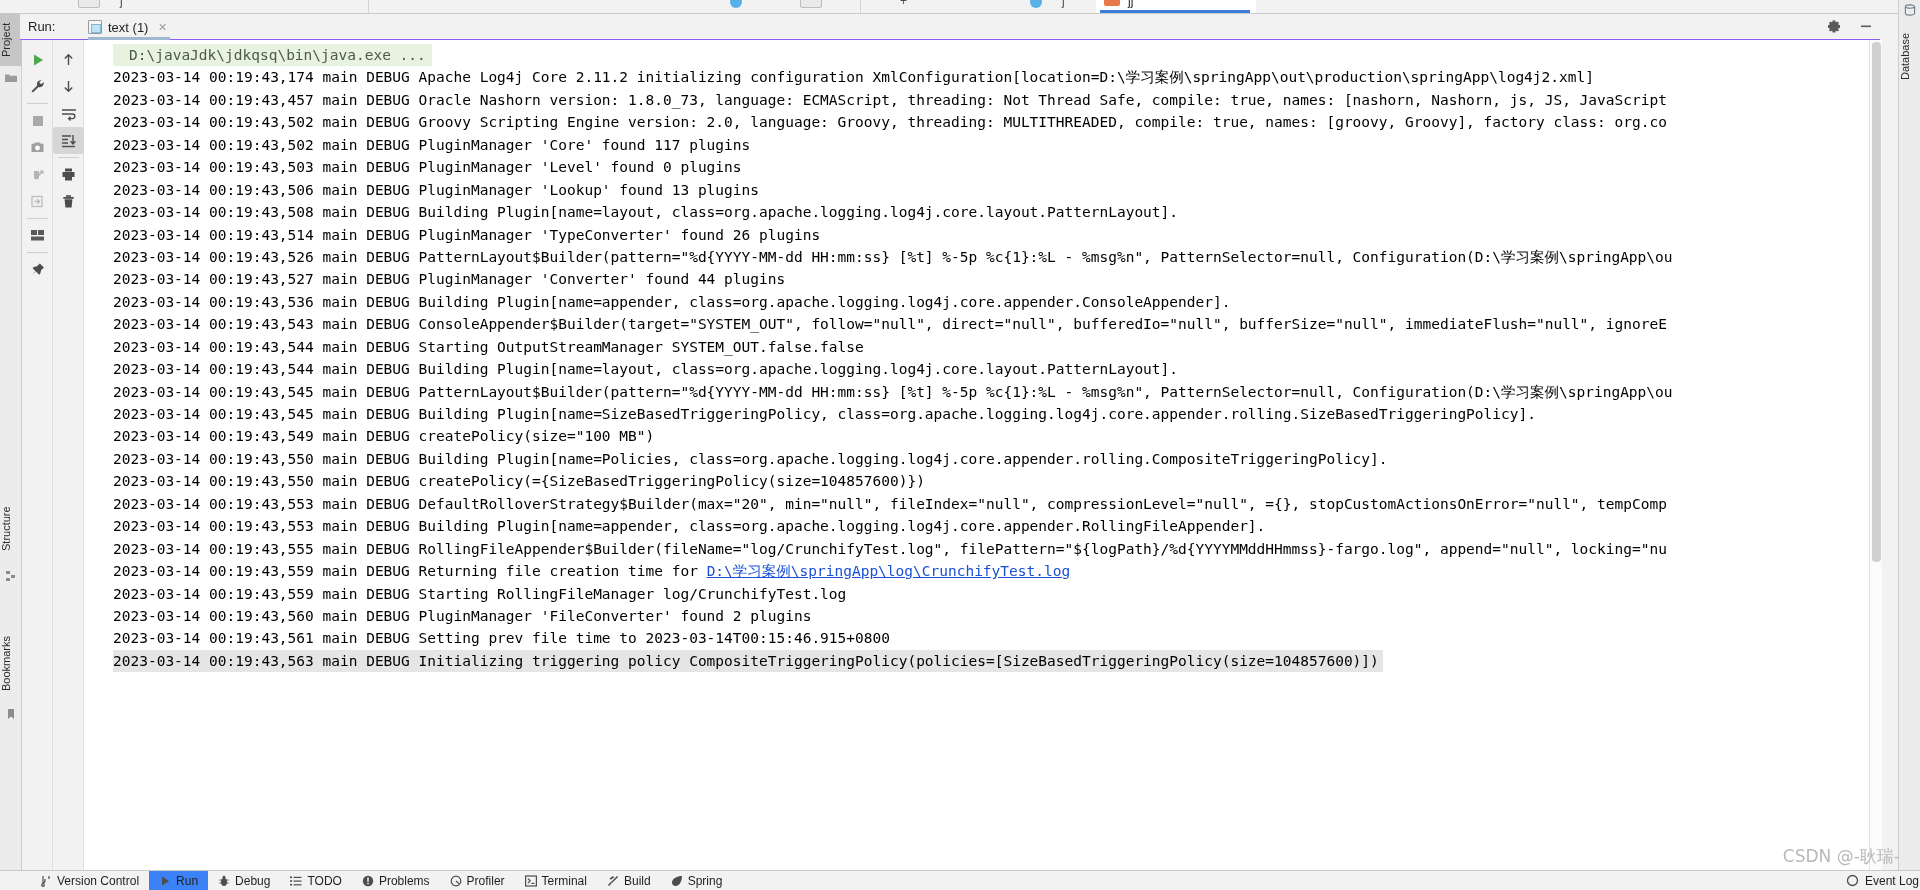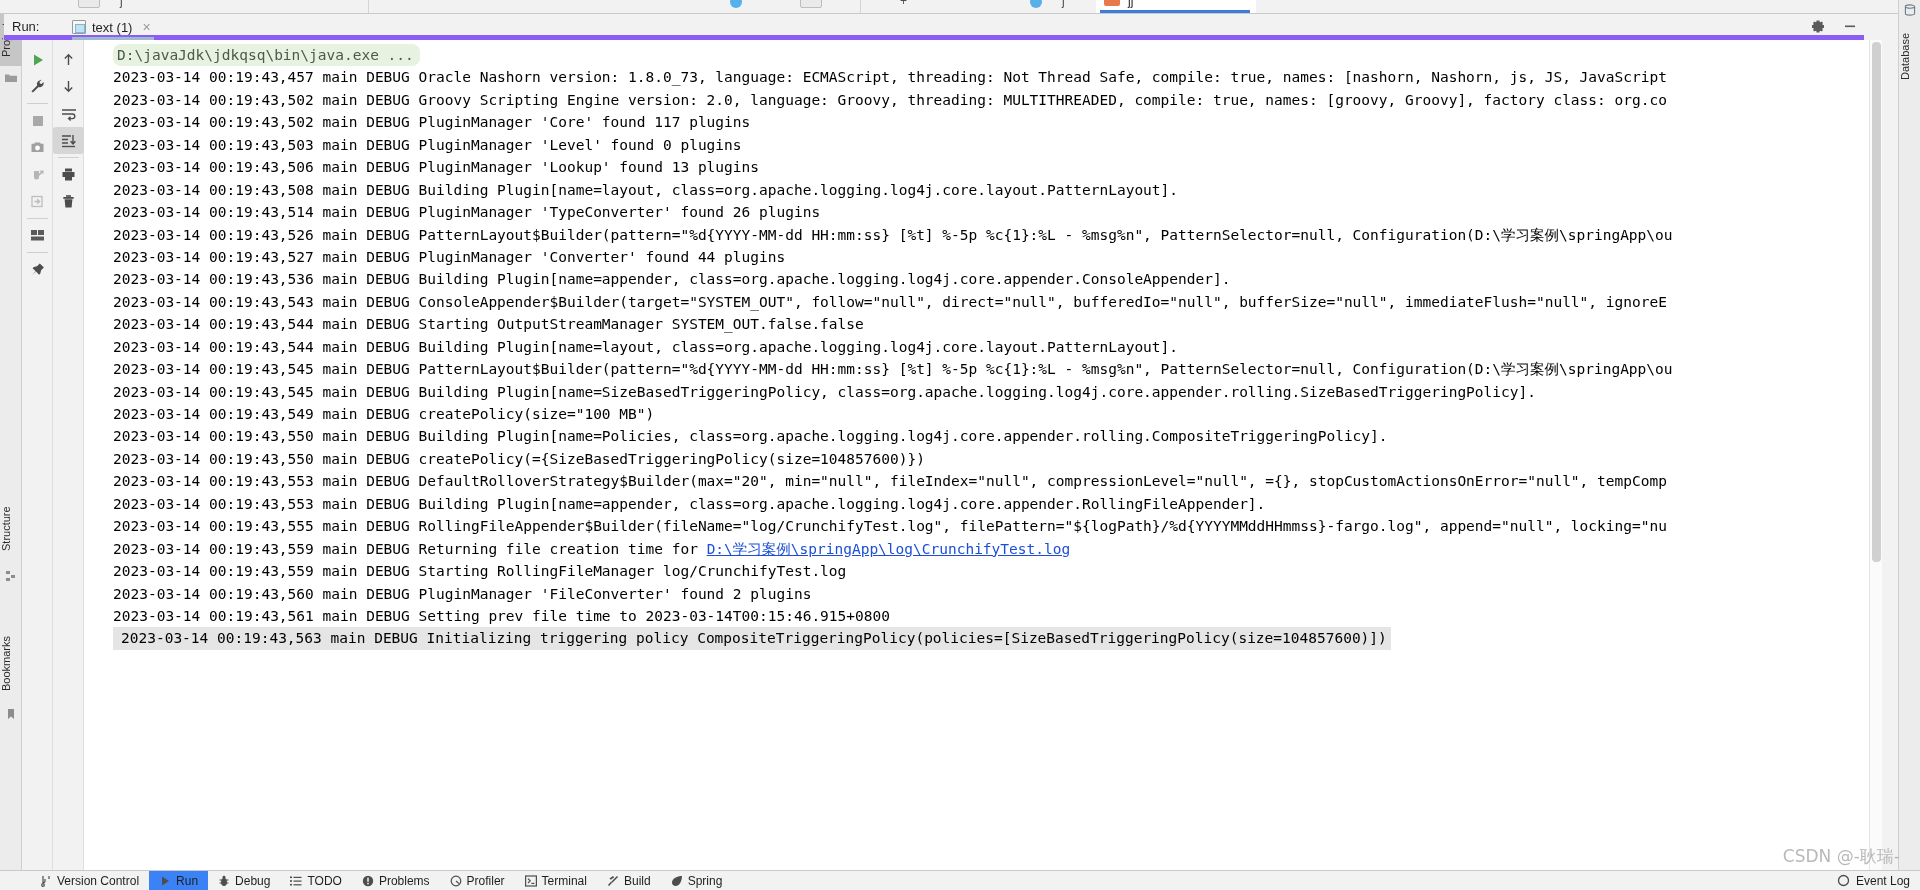--- a/index.html
+++ b/index.html
@@ -64,23 +64,23 @@
     padding: 4px 0;
     white-space: nowrap;
   }
   .rail-tab.selected { background: #c6c6c6; }
   .rail-icon {
     position: absolute; left: 5px; width: 12px; height: 12px;
   }
 
   
   .run-header {
-    position: absolute; left: 4px; top: 14px; width: 1860px; height: 26px;
+    position: absolute; left: 20px; top: 14px; width: 1860px; height: 26px;
     background: #f2f2f2;
-    border-bottom: 5px solid #8b5cf6;
+    border-bottom: 1px solid #8b5cf6;
   }
   .run-label {
     position: absolute; left: 8px; top: 5px;
     font-size: 13px; color: #1f1f1f;
   }
   .run-tab {
     position: absolute; left: 62px; top: 0px; height: 26px;
     display: flex; align-items: center; gap: 6px;
     padding: 0 6px;
   }
@@ -167,21 +167,21 @@
     display: flex; align-items: center;
   }
   .sb-item {
     display: flex; align-items: center; gap: 5px;
     padding: 0 10px; height: 20px;
     font-size: 12px; color: #1f1f1f;
     white-space: nowrap;
   }
   .sb-item.selected { background: #3b82f6; }
   .sb-spacer { flex: 1 1 auto; }
-  .sb-right { display: flex; align-items: center; gap: 6px; padding-right: 10px; }
+  .sb-right { display: flex; align-items: center; gap: 6px; padding-right: 1px; }
 
   
   .watermark {
     position: absolute; right: 20px; bottom: 22px;
     font-size: 17px; color: #b9b9b9;
     font-family: "DejaVu Sans", sans-serif;
   }
 
   svg { display: block; }
 </style>
@@ -351,23 +351,24 @@
         <svg width="15" height="15" viewBox="0 0 15 15">
           <rect x="5" y="1.2" width="5" height="1.6" fill="#4d4d4d"></rect>
           <rect x="2.3" y="3" width="10.4" height="1.8" fill="#4d4d4d"></rect>
           <path d="M3.6 5.2h7.8l-.8 8.2H4.4z" fill="#4d4d4d"></path>
         </svg>
       </div>
     </div>
 
     <div class="console">
       <div class="cmdrow">
-        <span class="line cmd" style="padding-left:4px;border-radius:8px;">D:\javaJdk\jdkqsq\bin\java.exe ...</span>
+        <span class="line cmd" style="padding-left:16px;">D:\javaJdk\jdkqsq\bin\java.exe ...</span>
       </div>
       <div id="log-lines">
+          <div class="line">2023-03-14 00:19:43,174 main DEBUG Apache Log4j Core 2.11.2 initializing configuration XmlConfiguration[location=D:\学习案例\springApp\out\production\springApp\log4j2.xml]</div>
           <div class="line">2023-03-14 00:19:43,457 main DEBUG Oracle Nashorn version: 1.8.0_73, language: ECMAScript, threading: Not Thread Safe, compile: true, names: [nashorn, Nashorn, js, JS, JavaScript</div>
           <div class="line">2023-03-14 00:19:43,502 main DEBUG Groovy Scripting Engine version: 2.0, language: Groovy, threading: MULTITHREADED, compile: true, names: [groovy, Groovy], factory class: org.co</div>
           <div class="line">2023-03-14 00:19:43,502 main DEBUG PluginManager 'Core' found 117 plugins</div>
           <div class="line">2023-03-14 00:19:43,503 main DEBUG PluginManager 'Level' found 0 plugins</div>
           <div class="line">2023-03-14 00:19:43,506 main DEBUG PluginManager 'Lookup' found 13 plugins</div>
           <div class="line">2023-03-14 00:19:43,508 main DEBUG Building Plugin[name=layout, class=org.apache.logging.log4j.core.layout.PatternLayout].</div>
           <div class="line">2023-03-14 00:19:43,514 main DEBUG PluginManager 'TypeConverter' found 26 plugins</div>
           <div class="line">2023-03-14 00:19:43,526 main DEBUG PatternLayout$Builder(pattern="%d{YYYY-MM-dd HH:mm:ss} [%t] %-5p %c{1}:%L - %msg%n", PatternSelector=null, Configuration(D:\学习案例\springApp\ou</div>
           <div class="line">2023-03-14 00:19:43,527 main DEBUG PluginManager 'Converter' found 44 plugins</div>
           <div class="line">2023-03-14 00:19:43,536 main DEBUG Building Plugin[name=appender, class=org.apache.logging.log4j.core.appender.ConsoleAppender].</div>
@@ -379,21 +380,21 @@
           <div class="line">2023-03-14 00:19:43,549 main DEBUG createPolicy(size="100 MB")</div>
           <div class="line">2023-03-14 00:19:43,550 main DEBUG Building Plugin[name=Policies, class=org.apache.logging.log4j.core.appender.rolling.CompositeTriggeringPolicy].</div>
           <div class="line">2023-03-14 00:19:43,550 main DEBUG createPolicy(={SizeBasedTriggeringPolicy(size=104857600)})</div>
           <div class="line">2023-03-14 00:19:43,553 main DEBUG DefaultRolloverStrategy$Builder(max="20", min="null", fileIndex="null", compressionLevel="null", ={}, stopCustomActionsOnError="null", tempComp</div>
           <div class="line">2023-03-14 00:19:43,553 main DEBUG Building Plugin[name=appender, class=org.apache.logging.log4j.core.appender.RollingFileAppender].</div>
           <div class="line">2023-03-14 00:19:43,555 main DEBUG RollingFileAppender$Builder(fileName="log/CrunchifyTest.log", filePattern="${logPath}/%d{YYYYMMddHHmmss}-fargo.log", append="null", locking="nu</div>
           <div class="line"><span>2023-03-14 00:19:43,559 main DEBUG Returning file creation time for </span><a class="loglink" href="#">D:\学习案例\springApp\log\CrunchifyTest.log</a></div>
           <div class="line">2023-03-14 00:19:43,559 main DEBUG Starting RollingFileManager log/CrunchifyTest.log</div>
           <div class="line">2023-03-14 00:19:43,560 main DEBUG PluginManager 'FileConverter' found 2 plugins</div>
           <div class="line">2023-03-14 00:19:43,561 main DEBUG Setting prev file time to 2023-03-14T00:15:46.915+0800</div>
-          <div class="line"><span class="line sel" style="padding-left: 8px;">2023-03-14 00:19:43,563 main DEBUG Initializing triggering policy CompositeTriggeringPolicy(policies=[SizeBasedTriggeringPolicy(size=104857600)])</span></div>
+          <div class="line"><span class="line sel" style="padding-left: 0px;">2023-03-14 00:19:43,563 main DEBUG Initializing triggering policy CompositeTriggeringPolicy(policies=[SizeBasedTriggeringPolicy(size=104857600)])</span></div>
         </div>
     </div>
 
     <div class="vscroll">
       <div class="vthumb"></div>
     </div>
   </div>
 
   <div class="right-rail">
     <span class="rail-icon" style="top:4px;left:5px;">

